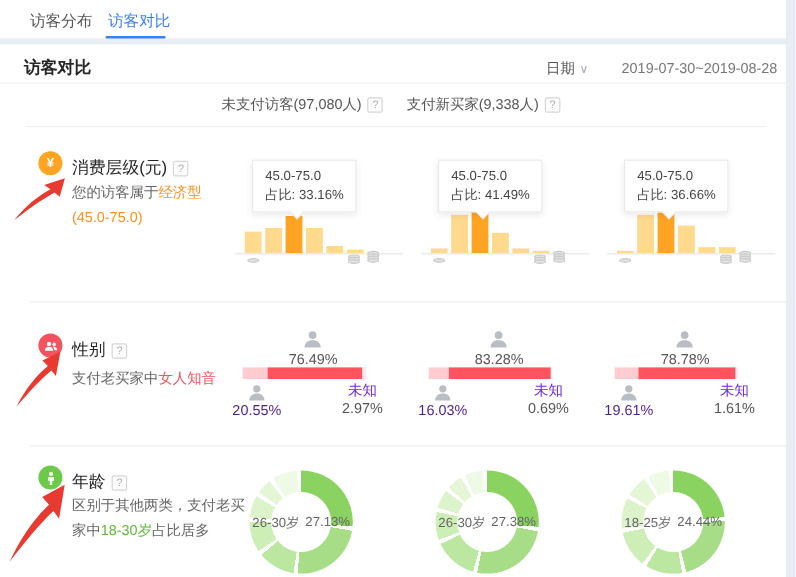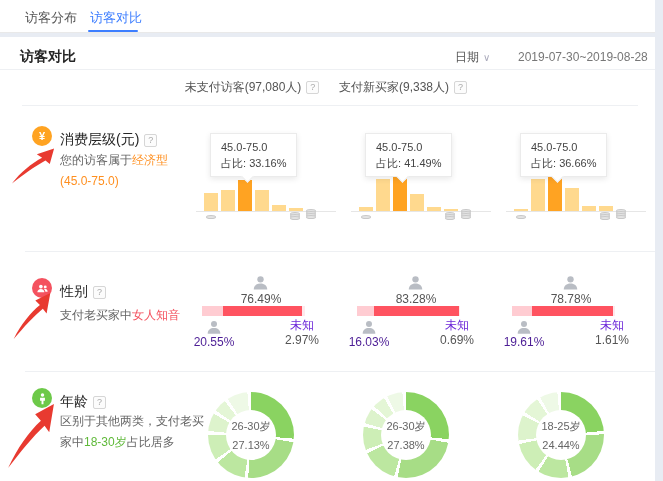--- a/index.html
+++ b/index.html
@@ -69,21 +69,21 @@
   .g-bar { position:absolute; left:12px; top:41px; width:103px; height:10px; display:flex; overflow:hidden; }
   .g-bar div { height:100%; }
   .g-male-icon { position:absolute; left:16px; top:54px; width:16px; height:16px; }
   .g-male-label { position:absolute; left:0px; top:70px; width:48px; text-align:center; font-size:12px; color:#4c1d95; }
   .g-unknown-label { position:absolute; left:86px; top:52px; width:52px; text-align:center; font-size:12px; color:#6d28d9; }
   .g-unknown-value { position:absolute; left:86px; top:68px; width:52px; text-align:center; font-size:12px; color:#555; }
   .person-svg { width:100%; height:100%; }
 
   
   .donut { position:absolute; left:18px; top:17px; width:86px; height:86px; border-radius:50%; }
-  .hole { position:absolute; left:18px; top:18px; width:50px; height:50px; border-radius:50%; background:#fff; display:flex; flex-direction:column; align-items:center; justify-content:center; gap:5px; font-size:11px; color:#666; white-space:nowrap; }
+  .hole { position:absolute; left:18px; top:18px; width:50px; height:50px; border-radius:50%; background:#fff; display:flex; flex-direction:row; align-items:center; justify-content:center; gap:5px; font-size:11px; color:#666; white-space:nowrap; }
 
   
   .arrow { position:absolute; z-index:5; }
   .arrow svg { width:100%; height:100%; }
   .a1 { left:10px; top:147px; width:46px; height:38px; }
   .a2 { left:12px; top:291px; width:40px; height:50px; }
   .a3 { left:6px; top:401px; width:50px; height:70px; }
 </style>
 </head>
 <body>

